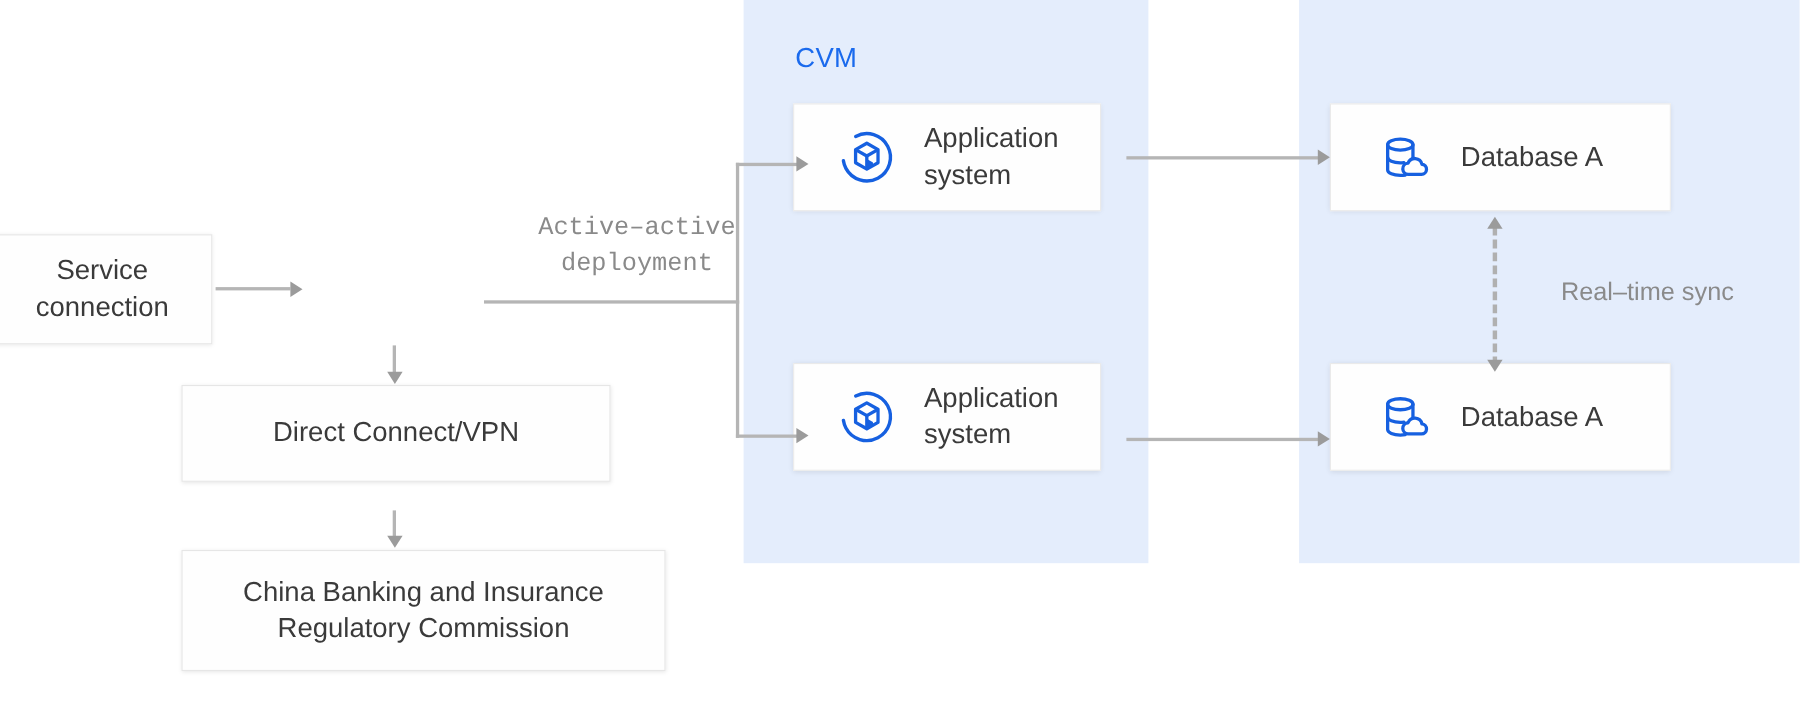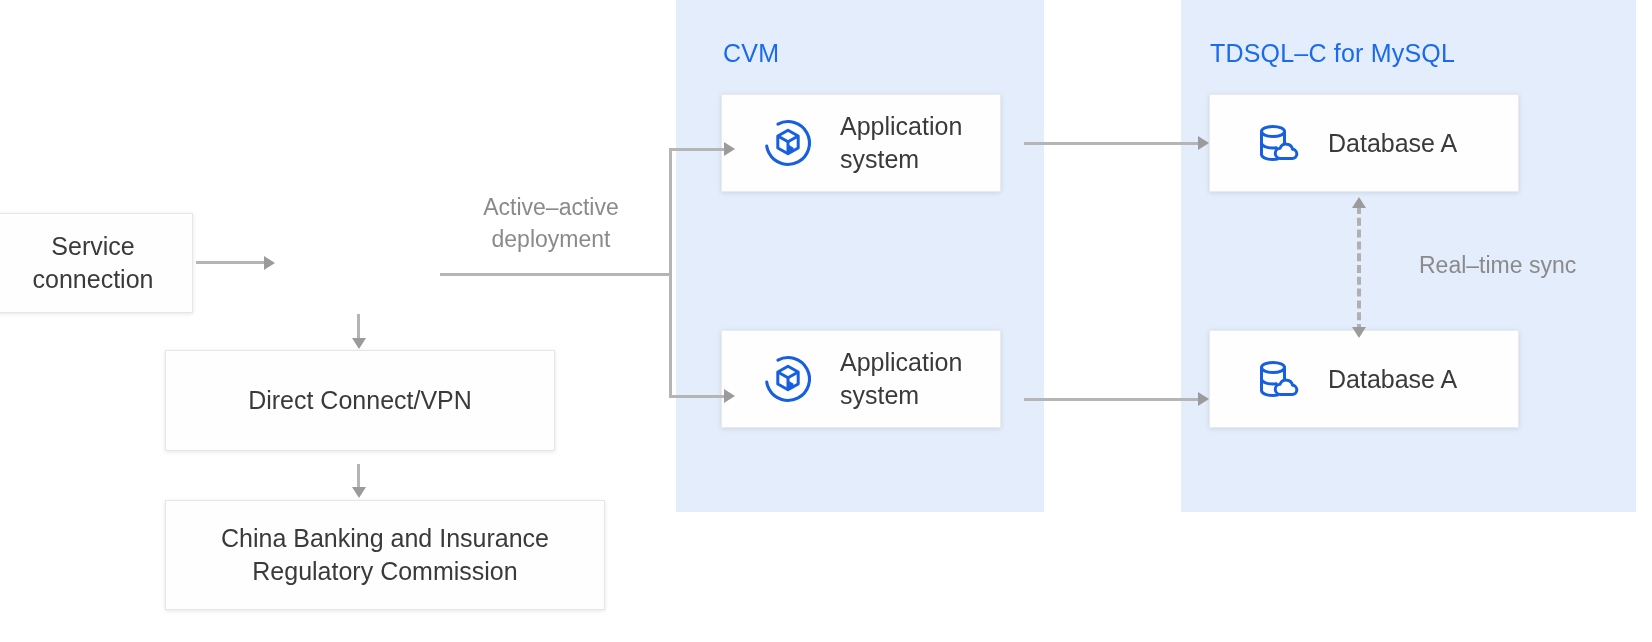--- a/index.html
+++ b/index.html
@@ -102,29 +102,28 @@
 </style>
 </head>
 <body>
 
 <div id="stage">
 
   <div class="panel" style="left:676px;top:0px;width:368px;height:512px;"></div>
   <div class="panel" style="left:1181px;top:0px;width:455px;height:512px;"></div>
 
   <div class="panel-title" style="left:723px;top:39px;">CVM</div>
-  <div class="panel-title" style="left:1210px;top:39px;">TDSQL–C for MySQL</div>
 
   <div class="box" style="left:-7px;top:213px;width:200px;height:100px;">
     <span class="box-label">Service
 connection</span>
   </div>
 
 
-  <div class="box" style="left:165px;top:350px;width:390px;height:101px;">
+  <div class="box" style="left:165px;top:350px;width:390px;height:88px;">
     <span class="box-label">Direct Connect/VPN</span>
   </div>
 
   <div class="box" style="left:165px;top:500px;width:440px;height:110px;">
     <span class="box-label">China Banking and Insurance
 Regulatory Commission</span>
   </div>
 
   <div class="node" style="left:721px;top:94px;width:280px;height:98px;">
     <span class="icon">
@@ -189,21 +188,21 @@
   <div class="vline" style="left:357px;top:464px;width:3px;height:24px;"></div>
   <div class="arrow-d" style="left:352px;top:487px;"></div>
 
   <div class="hline" style="left:440px;top:273px;width:232px;"></div>
   <div class="vline" style="left:669px;top:148px;height:250px;"></div>
   <div class="hline" style="left:669px;top:148px;width:57px;"></div>
   <div class="arrow-r" style="left:724px;top:142px;"></div>
   <div class="hline" style="left:669px;top:395px;width:57px;"></div>
   <div class="arrow-r" style="left:724px;top:389px;"></div>
 
-  <div class="edge-label" style="left:448px;top:192px;width:206px;">Active–active
+  <div class="edge-label" style="left:476px;top:192px;width:206px;font-family:Liberation Mono, monospace;">Active–active
 deployment</div>
 
   <div class="hline" style="left:1024px;top:142px;width:176px;"></div>
   <div class="arrow-r" style="left:1198px;top:136px;"></div>
 
   <div class="hline" style="left:1024px;top:398px;width:176px;"></div>
   <div class="arrow-r" style="left:1198px;top:392px;"></div>
 
   <div class="dashed-v" style="left:1357px;top:206px;height:126px;"></div>
   <div class="arrow-u" style="left:1352px;top:197px;"></div>

